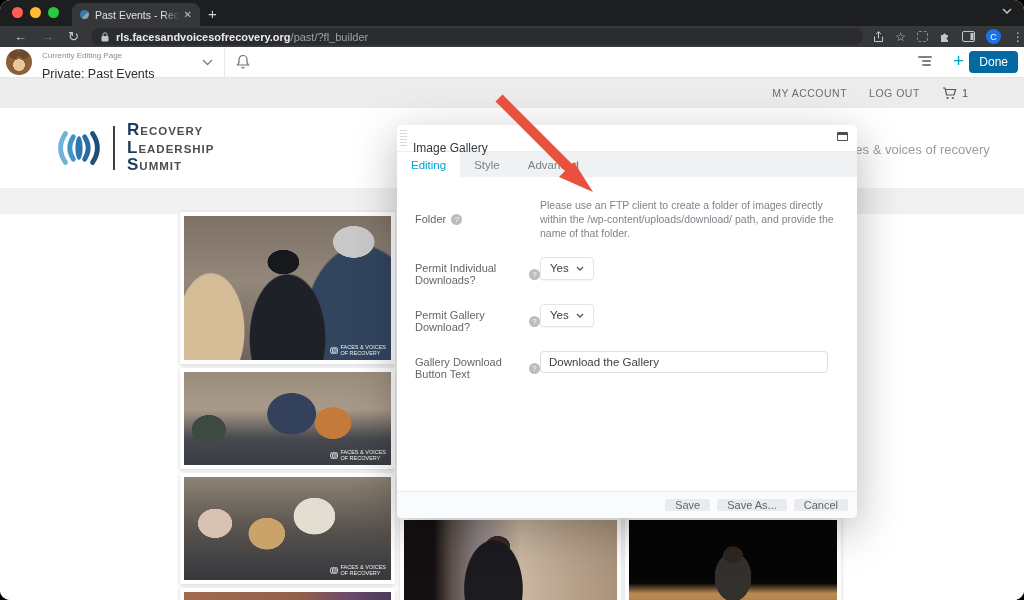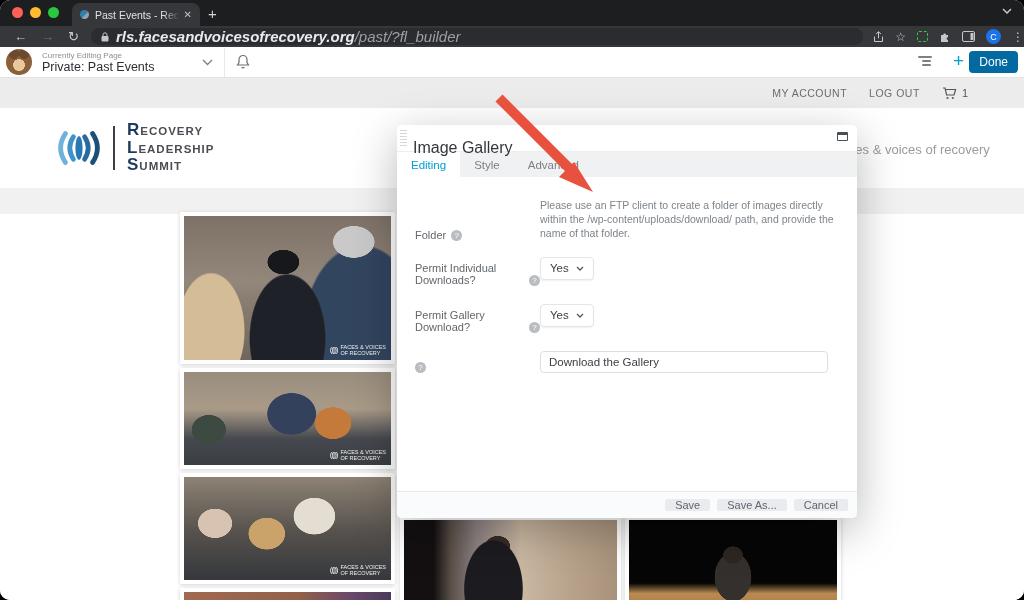--- a/index.html
+++ b/index.html
@@ -12,31 +12,31 @@
   .favicon{width:9px;height:9px;border-radius:50%;background:linear-gradient(135deg,#2f7fb0 55%,#9aa0a6 56%);flex:0 0 auto;margin-right:6px;}
   .tab-title{color:#dfe1e5;font-size:10.5px;white-space:nowrap;overflow:hidden;flex:1;-webkit-mask-image:linear-gradient(90deg,#000 80%,transparent);mask-image:linear-gradient(90deg,#000 80%,transparent);}
   .tab-close{color:#bdc1c6;font-size:10px;margin-left:4px;flex:0 0 auto;}
   .newtab{position:absolute;left:208px;top:5px;color:#cfd2d6;font-size:15px;line-height:18px;}
   .strip-chev{position:absolute;right:12px;top:8px;}
   .toolbar{position:absolute;left:0;top:26px;width:1024px;height:21px;background:#36373a;display:flex;align-items:center;}
   .navbtns{display:flex;align-items:center;gap:14px;margin-left:14px;color:#c3c7cb;font-size:13px;}
   .fwd{color:#6a6e73;}
   .omnibox{margin-left:12px;display:flex;align-items:center;background:#2b2c2f;border-radius:9px;height:17px;width:775px;padding:0 10px;box-sizing:border-box;}
   .lock{margin-right:7px;}
-  .url{font-size:15px;white-space:nowrap;font-style:italic;}
+  .url{font-size:11px;white-space:nowrap;}
   .url .host{color:#e8eaed;font-weight:bold;} .url .path{color:#9aa0a6;}
   .tool-icons{display:flex;align-items:center;gap:11px;margin-left:10px;color:#c3c7cb;}
   .avatar-c{width:15px;height:15px;border-radius:50%;background:#1a73e8;color:#fff;font-size:9px;display:flex;align-items:center;justify-content:center;}
   .ext-green{width:9px;height:9px;border:1.5px dashed #35c24a;border-radius:2px;}
   .star{font-size:12px;color:#c3c7cb;} .kebab{font-size:12px;color:#c3c7cb;}
   
   .bb-bar{position:absolute;left:0;top:47px;width:1024px;height:31px;background:#fff;border-bottom:1px solid #e4e4e4;box-sizing:border-box;}
   .beaver{position:absolute;left:6px;top:2px;width:26px;height:26px;border-radius:50%;background:radial-gradient(circle at 50% 62%,#e8c89a 0 28%,transparent 29%),radial-gradient(circle at 30% 18%,#6d4a2f 0 18%,transparent 19%),radial-gradient(circle at 70% 18%,#6d4a2f 0 18%,transparent 19%),radial-gradient(circle at 50% 45%,#8a5f3a 0 70%,#7a5230 100%);}
   .bb-kicker{position:absolute;left:42px;top:4px;font-size:8px;color:#8a8f94;}
-  .bb-title{position:absolute;left:42px;top:13px;font-size:12.5px;color:#2b2f33;}
+  .bb-title{position:absolute;left:42px;top:20px;font-size:12.5px;color:#2b2f33;}
   .bb-chev{position:absolute;left:202px;top:12px;}
   .bb-div{position:absolute;left:224px;top:1px;width:1px;height:29px;background:#e8e8e8;}
   .bb-bell{position:absolute;left:236px;top:7px;}
   .bb-outline{position:absolute;right:92px;top:9px;width:14px;height:12px;}
   .bb-outline i{display:block;height:1.5px;background:#7c8187;margin-bottom:2.5px;border-radius:1px;}
   .bb-outline i:nth-child(2){margin-left:4px;width:9px;} .bb-outline i:nth-child(3){margin-left:4px;width:9px;}
   .bb-plus{position:absolute;right:60px;top:3px;color:#00a0d2;font-size:19px;font-weight:400;}
   .done-btn{position:absolute;right:6px;top:4px;background:#0369a1;color:#fff;font-size:12px;border-radius:4px;padding:4px 10px;}
   
   .util{position:absolute;left:0;top:78px;width:1024px;height:30px;background:#ececec;display:flex;align-items:center;justify-content:flex-end;gap:22px;padding-right:56px;box-sizing:border-box;}
@@ -58,28 +58,28 @@
   .p1{background:radial-gradient(55px 95px at 13% 80%,#d3bc96 0 60%,transparent 62%),radial-gradient(26px 20px at 48% 32%,#17181c 0 60%,transparent 62%),radial-gradient(62px 105px at 50% 85%,#1e2128 0 60%,transparent 62%),radial-gradient(34px 26px at 82% 18%,#c9c9c9 0 60%,transparent 62%),radial-gradient(95px 140px at 86% 80%,#32455f 0 60%,transparent 62%),linear-gradient(180deg,#7e7268 0%,#93867a 45%,#6e655c 100%);}
   .p2{background:radial-gradient(40px 34px at 52% 45%,#33415c 0 60%,transparent 62%),radial-gradient(30px 26px at 72% 55%,#c47a3a 0 60%,transparent 62%),radial-gradient(28px 24px at 12% 62%,#3d4a42 0 60%,transparent 62%),linear-gradient(180deg,#9a8d7e 0%,#a99a88 40%,#45484e 72%,#3a3d42 100%);}
   .p3{background:radial-gradient(34px 30px at 63% 38%,#e4ded2 0 60%,transparent 62%),radial-gradient(30px 26px at 40% 55%,#c9a36a 0 60%,transparent 62%),radial-gradient(28px 24px at 15% 45%,#d8c2b2 0 60%,transparent 62%),linear-gradient(180deg,#8d8274 0%,#55504c 55%,#35383d 100%);}
   .p4{background:linear-gradient(90deg,#a06a50 0%,#93604a 55%,#6a4a6a 80%,#4a3a5a 100%);}
   .pa{background:radial-gradient(48px 80px at 42% 75%,#1b1b20 0 60%,transparent 62%),radial-gradient(20px 16px at 44% 28%,#3b2c24 0 60%,transparent 62%),linear-gradient(90deg,#141012 0 14%,#5a4f48 22%,#8d8284 34%,#cab8a2 55%,#b8a28c 78%,#a8927c 100%);}
   .pb{background:radial-gradient(16px 14px at 50% 38%,#2e2620 0 60%,transparent 62%),radial-gradient(30px 40px at 50% 62%,#33302e 0 60%,transparent 62%),linear-gradient(180deg,#060606 0 68%,#0c0a08 69%,#b98a52 80%,#a87a44 100%);}
   
   .modal{position:absolute;left:397px;top:125px;width:460px;height:393px;background:#fff;border-radius:5px;box-shadow:0 12px 45px rgba(0,0,0,.28);box-sizing:border-box;}
   .m-head{position:relative;height:26px;border-bottom:1px solid #ededed;display:flex;align-items:center;}
   .m-grip{position:absolute;left:3px;top:5px;width:7px;height:16px;background:repeating-linear-gradient(180deg,#d6d6d6 0 1px,transparent 1px 3px);}
-  .m-title{margin-left:16px;font-size:16px;color:#33383d;margin-top:20px;}
+  .m-title{margin-left:16px;font-size:12px;color:#33383d;margin-top:20px;}
   .m-winbtn{position:absolute;right:9px;top:7px;width:11px;height:9px;border:1px solid #4a4f54;border-top-width:3px;border-radius:1px;box-sizing:border-box;}
   .m-tabs{height:25px;background:#eff1f2;display:flex;font-size:11.5px;}
   .m-tab{padding:0 14px;display:flex;align-items:center;color:#7b8187;}
   .m-tab.active{background:#fff;color:#00a0d2;}
   .m-body{padding:16px 28px 0 18px;}
   .f-row{display:flex;margin-bottom:13px;}
-  .f-label{flex:0 0 125px;font-size:11px;color:#62676c;padding-top:5px;display:flex;align-items:flex-end;gap:5px;}
+  .f-label{flex:0 0 125px;font-size:11px;color:#62676c;padding-top:5px;display:flex;align-items:center;gap:5px;}
   .f-label .lab{padding-top:0;}
   .help-dot{width:11px;height:11px;border-radius:50%;background:#b9bdc1;color:#fff;font-size:8px;display:inline-flex;align-items:center;justify-content:center;flex:0 0 auto;margin-top:1px;}
   .f-control{flex:1;}
   .tx-input{width:288px;height:22px;border:1px solid #dcdfe2;border-radius:4px;background:#fff;font-size:11.5px;color:#3a3f44;display:flex;align-items:center;padding:0 8px;box-sizing:border-box;}
   .tx-input.focused{border:2px solid #55b9e8;}
   .squiggle{text-decoration:underline wavy #e03c2f;text-underline-offset:2px;}
   .f-help{width:300px;font-size:10.5px;line-height:1.35;color:#7e848a;margin-top:5px;}
   .sel{display:inline-flex;align-items:center;gap:7px;height:21px;padding:0 9px;background:#fff;border:1px solid #e3e6e8;border-radius:4px;box-shadow:0 1px 2px rgba(0,0,0,.06);font-size:11.5px;color:#3a3f44;}
   .row-gap{margin-bottom:18px;}
   .m-foot{position:absolute;left:0;bottom:0;width:100%;height:27px;background:#fafbfc;border-top:1px solid #e8eaec;border-radius:0 0 5px 5px;display:flex;align-items:center;justify-content:flex-end;gap:7px;padding-right:9px;box-sizing:border-box;}
@@ -297,20 +297,21 @@
             <span>Yes</span>
             <svg class="ic" width="8" height="5" viewBox="0 0 8 5">
                 <path d="M1 1l3 3 3-3" stroke="#555" stroke-width="1.3" fill="none"></path>
               </svg>
           </div>
         </div>
       </div>
 
       <div class="f-row">
         <div class="f-label">
+          <span class="lab">Gallery Download Button Text</span>
           <span class="help-dot">?</span>
         </div>
         <div class="f-control">
           <div class="tx-input">
             <span>Download the Gallery</span>
           </div>
         </div>
       </div>
 
     </div>

